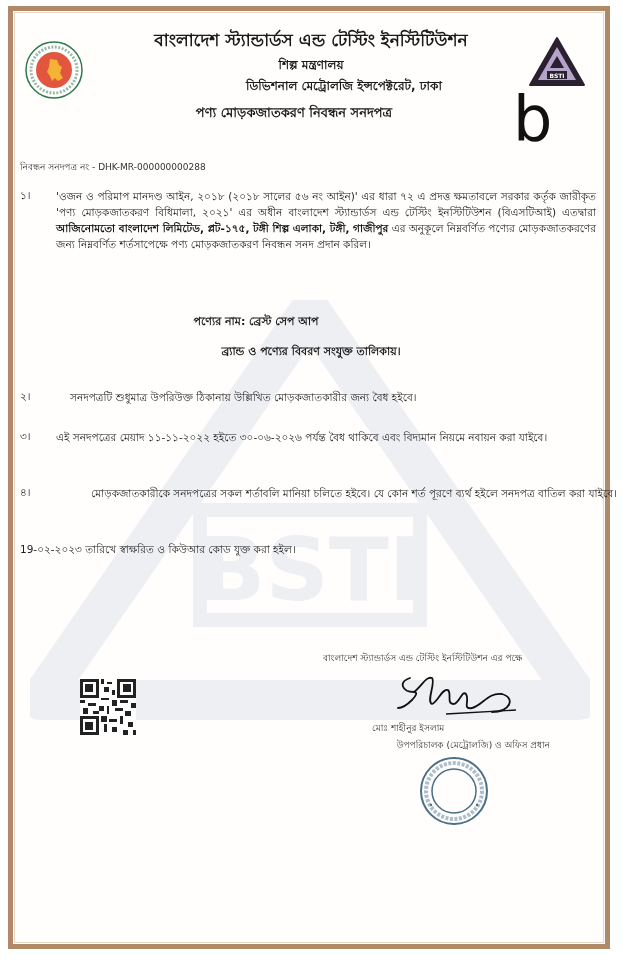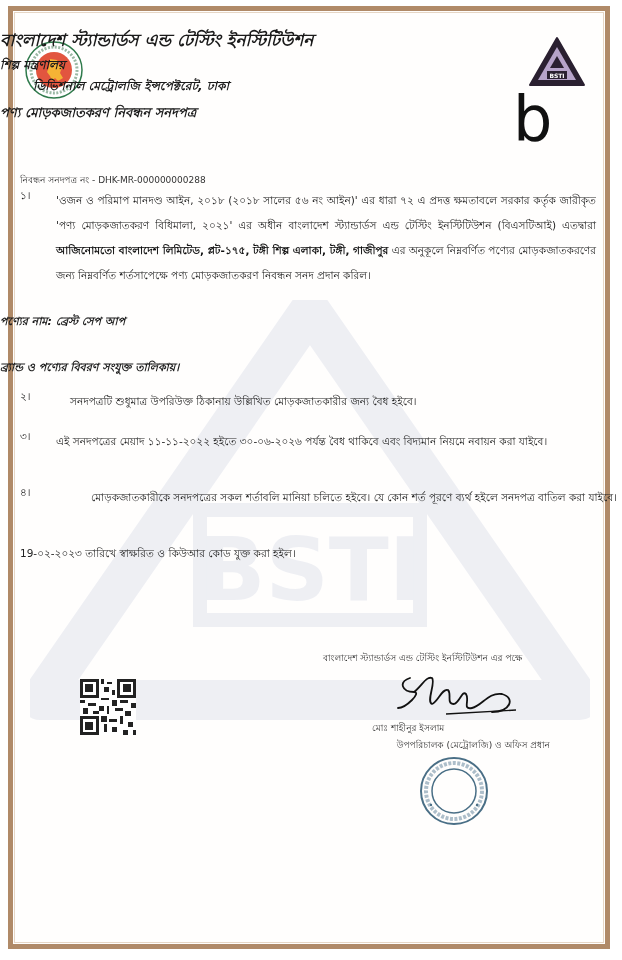--- a/index.html
+++ b/index.html
@@ -16,46 +16,46 @@
     left: 8px; top: 6px; width: 602px; height: 943px;
     border: 5px solid #b08a68;
     box-sizing: border-box;
     background: #fffefd;
   }
   .frame::after {
     content: ""; position: absolute; inset: 1px;
     border: 1px solid #e6d6c5; pointer-events: none;
   }
   .abs { position: absolute; }
-  .center { text-align: left; font-style: italic; }
+  .center { text-align: center; }
 
   
   .watermark {
     position: absolute; left: 30px; top: 300px; width: 560px; height: 420px;
     opacity: 0.09; pointer-events: none;
   }
 
   .title1 { left: 0; width: 622px; top: 27px; font-size: 17px; font-weight: bold; }
   .title2 { left: 0; width: 622px; top: 56px; font-size: 12px; font-weight: bold; }
   .title3 { left: 0; width: 622px; top: 77px; font-size: 12px; font-weight: bold; padding-left: 33px; }
   .title4 { left: 0; width: 588px; top: 103px; font-size: 13px; font-weight: bold; }
 
   .big-b { left: 513px; top: 88px; font-family: "DejaVu Sans", sans-serif; font-size: 62px; line-height: 62px; color: #111; }
 
-  .regno { left: 20px; top: 160px; font-size: 9px; color: #333; margin-top: 13px; }
+  .regno { left: 20px; top: 160px; font-size: 9px; color: #333; }
 
-  .para { font-size: 10.5px; line-height: 25px; color: #222; text-align: justify; }
+  .para { font-size: 10.5px; line-height: 16px; color: #222; text-align: justify; }
   .num { font-size: 10.5px; color: #222; }
 
   .p1 { left: 56px; top: 188px; width: 540px; }
   .n1 { left: 20px; top: 188px; }
   .bold { font-weight: bold; color: #111; }
 
   .product { left: 0; width: 512px; top: 313px; font-size: 11px; font-weight: bold; }
-  .brand { left: 0; width: 622px; top: 343px; font-size: 11px; font-weight: bold; margin-top: 16px; }
+  .brand { left: 0; width: 622px; top: 343px; font-size: 11px; font-weight: bold; }
 
   .n2 { left: 20px; top: 389px; } .p2 { left: 70px; top: 389px; width: 540px; }
   .n3 { left: 20px; top: 429px; } .p3 { left: 56px; top: 429px; width: 540px; }
   .n4 { left: 20px; top: 485px; } .p4 { left: 56px; top: 485px; width: 540px; margin-left: 35px; }
   .p5 { left: 20px; top: 541px; width: 560px; }
 
   .behalf { left: 316px; top: 651px; font-size: 9px; color: #333; margin-left: 7px; }
   .sig-name { left: 372px; top: 721px; width: 160px; font-size: 9px; color: #333; text-align:left; }
   .sig-desig { left: 350px; top: 738px; width: 200px; font-size: 9px; color: #333; text-align:right;}
 </style>

